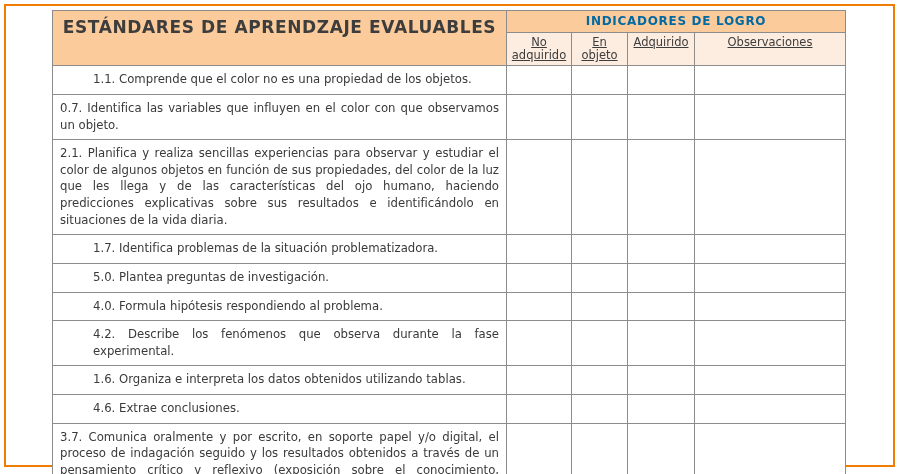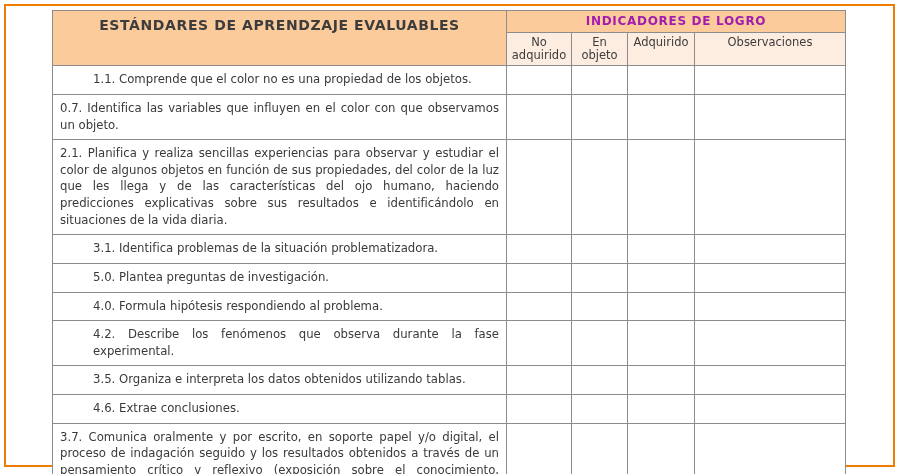--- a/index.html
+++ b/index.html
@@ -51,51 +51,52 @@
   col.c-standard      { width: 454px; }
   col.c-noadq         { width: 65px; }
   col.c-enproc        { width: 56px; }
   col.c-adq           { width: 67px; }
   col.c-obs           { width: 151px; }
 
   
   .hd-standard {
     background: #fbcb9b;
     color: #3d3d3d;
-    font-size: 14px;
+    font-size: 17px;
     font-weight: bold;
     letter-spacing: 0.6px;
     text-align: center;
     vertical-align: middle;
     padding: 6px 0;
   }
 
   .hd-group {
     background: #fbcb9b;
-    color: #a21caf;
+    color: #0369a1;
     font-size: 12px;
     font-weight: bold;
     letter-spacing: 0.7px;
     text-align: center;
     vertical-align: middle;
     padding: 3px 4px 4px;
     height: 18px;
     margin-left: 45px;
   }
 
   .hd-sub {
     background: #fdece0;
     color: #3d3d3d;
     font-size: 11.5px;
     font-weight: normal;
     text-align: center;
     vertical-align: middle;
     padding: 3px 2px;
     line-height: 1.15;
     height: 32px;
+    text-decoration: underline;
   }
 
   
   td.standard {
     padding: 5px 7px 6px 7px;
     font-size: 11.7px;
     line-height: 1.42;
     color: #3a3a3a;
     text-align: justify;
     text-justify: inter-word;
@@ -151,21 +152,21 @@
           <td class="mark"></td>
         </tr>
         <tr>
           <td class="standard">2.1. Planifica y realiza sencillas experiencias para observar y estudiar el color de algunos objetos en función de sus propiedades, del color de la luz que les llega y de las características del ojo humano, haciendo predicciones explicativas sobre sus resultados e identificándolo en situaciones de la vida diaria.</td>
           <td class="mark"></td>
           <td class="mark"></td>
           <td class="mark"></td>
           <td class="mark"></td>
         </tr>
         <tr class="row-single">
-          <td class="standard">3.1. Identifica problemas de la situación problematizadora.</td>
+          <td class="standard">1.7. Identifica problemas de la situación problematizadora.</td>
           <td class="mark"></td>
           <td class="mark"></td>
           <td class="mark"></td>
           <td class="mark"></td>
         </tr>
         <tr class="row-single">
           <td class="standard">5.0. Plantea preguntas de investigación.</td>
           <td class="mark"></td>
           <td class="mark"></td>
           <td class="mark"></td>
@@ -179,21 +180,21 @@
           <td class="mark"></td>
         </tr>
         <tr class="row-single">
           <td class="standard">4.2. Describe los fenómenos que observa durante la fase experimental.</td>
           <td class="mark"></td>
           <td class="mark"></td>
           <td class="mark"></td>
           <td class="mark"></td>
         </tr>
         <tr class="row-single">
-          <td class="standard">3.5. Organiza e interpreta los datos obtenidos utilizando tablas.</td>
+          <td class="standard">1.6. Organiza e interpreta los datos obtenidos utilizando tablas.</td>
           <td class="mark"></td>
           <td class="mark"></td>
           <td class="mark"></td>
           <td class="mark"></td>
         </tr>
         <tr class="row-single">
           <td class="standard">4.6. Extrae conclusiones.</td>
           <td class="mark"></td>
           <td class="mark"></td>
           <td class="mark"></td>

